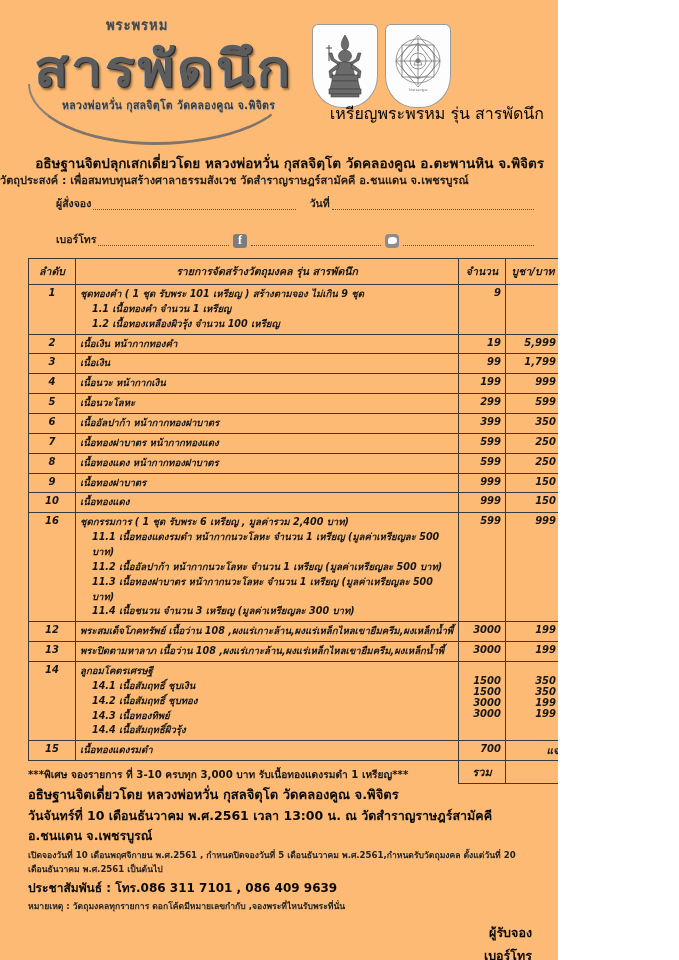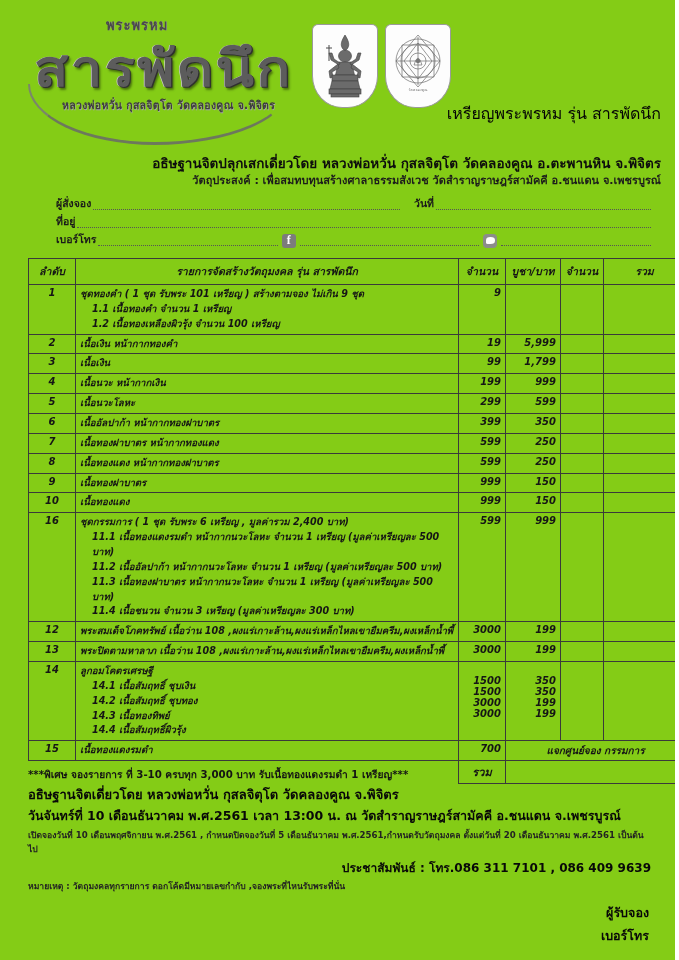--- a/index.html
+++ b/index.html
@@ -6,23 +6,23 @@
     margin: 0;
     padding: 0;
     background: #ffffff;
   }
   body {
     font-family: "DejaVu Sans", "Liberation Sans", sans-serif;
     color: #111;
   }
   #page {
     position: relative;
-    width: 675px;
+    width: 558px;
     height: 960px;
-    background: #84cc16;
+    background: #fdba74;
     overflow: hidden;
   }
 
   
   .header {
     position: relative;
     height: 150px;
   }
   .logo-wrap {
     position: absolute;
@@ -140,21 +140,21 @@
     top: 152px;
     text-align: right;
     font-size: 13.5px;
     font-weight: bold;
     color: #0d0d0d;
   }
   .line-purpose {
     position: absolute;
     left: 0; right: 14px;
     top: 171px;
-    text-align: right;
+    text-align: left;
     font-size: 11px;
     font-weight: bold;
     color: #1c1c1c;
   }
 
   
   .field-row {
     position: absolute;
     left: 28px;
     right: 24px;
@@ -280,21 +280,21 @@
   
   .footer {
     position: absolute;
     left: 28px;
     right: 24px;
   }
   .f-special { font-size: 10.2px; font-weight: bold; color: #141414; }
   .f-bless   { font-size: 13px;  font-weight: bold; color: #080808; margin-top: 2px; }
   .f-date    { font-size: 12.5px; font-weight: bold; color: #080808; margin-top: 1px; }
   .f-period  { font-size: 8.6px; font-weight: bold; color: #222; margin-top: 2px; }
-  .f-contact { font-size: 12px; font-weight: bold; color: #080808; margin-top: 2px; text-align: right; }
+  .f-contact { font-size: 12px; font-weight: bold; color: #080808; margin-top: 2px; }
   .f-remark  { font-size: 8.6px; font-weight: bold; color: #222; margin-top: 2px; }
 
   .sign-row {
     display: flex;
     align-items: flex-end;
     margin-top: 10px;
     font-size: 12.5px;
     font-weight: bold;
     color: #080808;
     flex-direction: column;
@@ -365,24 +365,20 @@
   <div class="line-bless">อธิษฐานจิตปลุกเสกเดี่ยวโดย หลวงพ่อหวั่น กุสลจิตฺโต วัดคลองคูณ อ.ตะพานหิน จ.พิจิตร</div>
   <div class="line-purpose">วัตถุประสงค์ : เพื่อสมทบทุนสร้างศาลาธรรมสังเวช วัดสำราญราษฎร์สามัคคี อ.ชนแดน จ.เพชรบูรณ์</div>
 
   <div class="field-row" style="top:196px;">
     <span class="fl-label">ผู้สั่งจอง</span>
     <span class="dots"></span>
     <span class="fl-label" style="padding-left:14px;">วันที่</span>
     <span class="dots" style="max-width:215px;"></span>
   </div>
 
-  <div class="field-row" style="top:214px;">
-    <span class="fl-label">ที่อยู่</span>
-    <span class="dots"></span>
-  </div>
 
   <div class="field-row" style="top:232px;">
     <span class="fl-label">เบอร์โทร</span>
     <span class="dots"></span>
     <span class="fb-icon"></span>
     <span class="dots"></span>
     <span class="line-icon"></span>
     <span class="dots" style="max-width:150px;"></span>
   </div>
 

